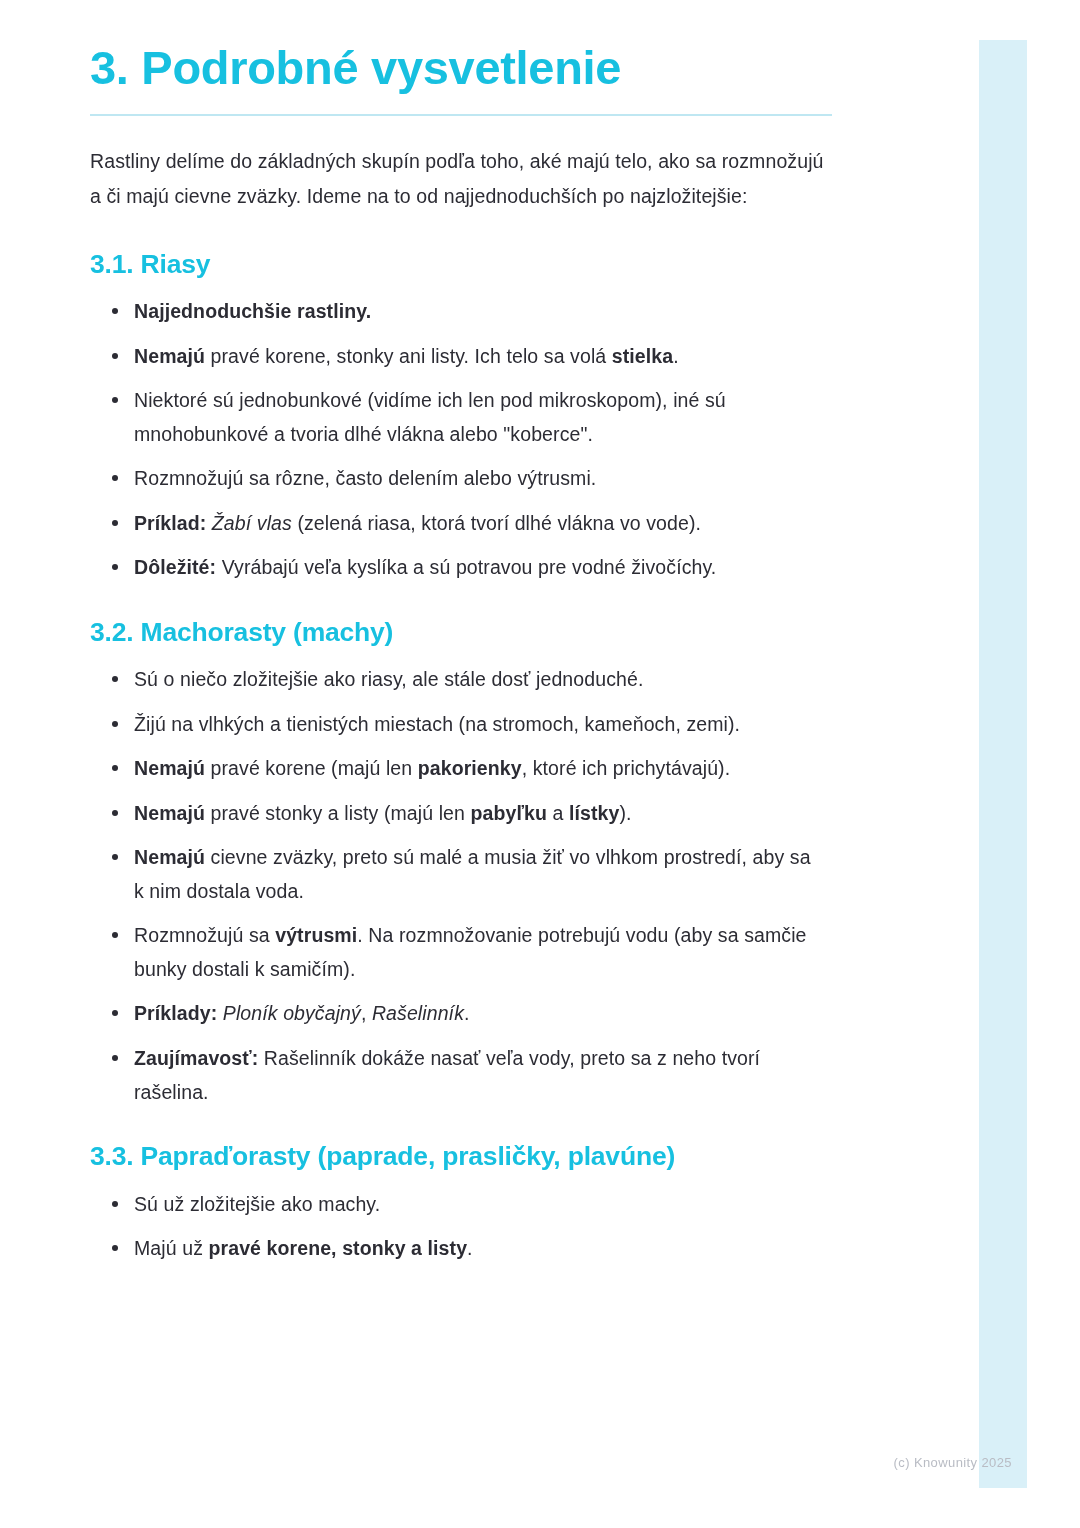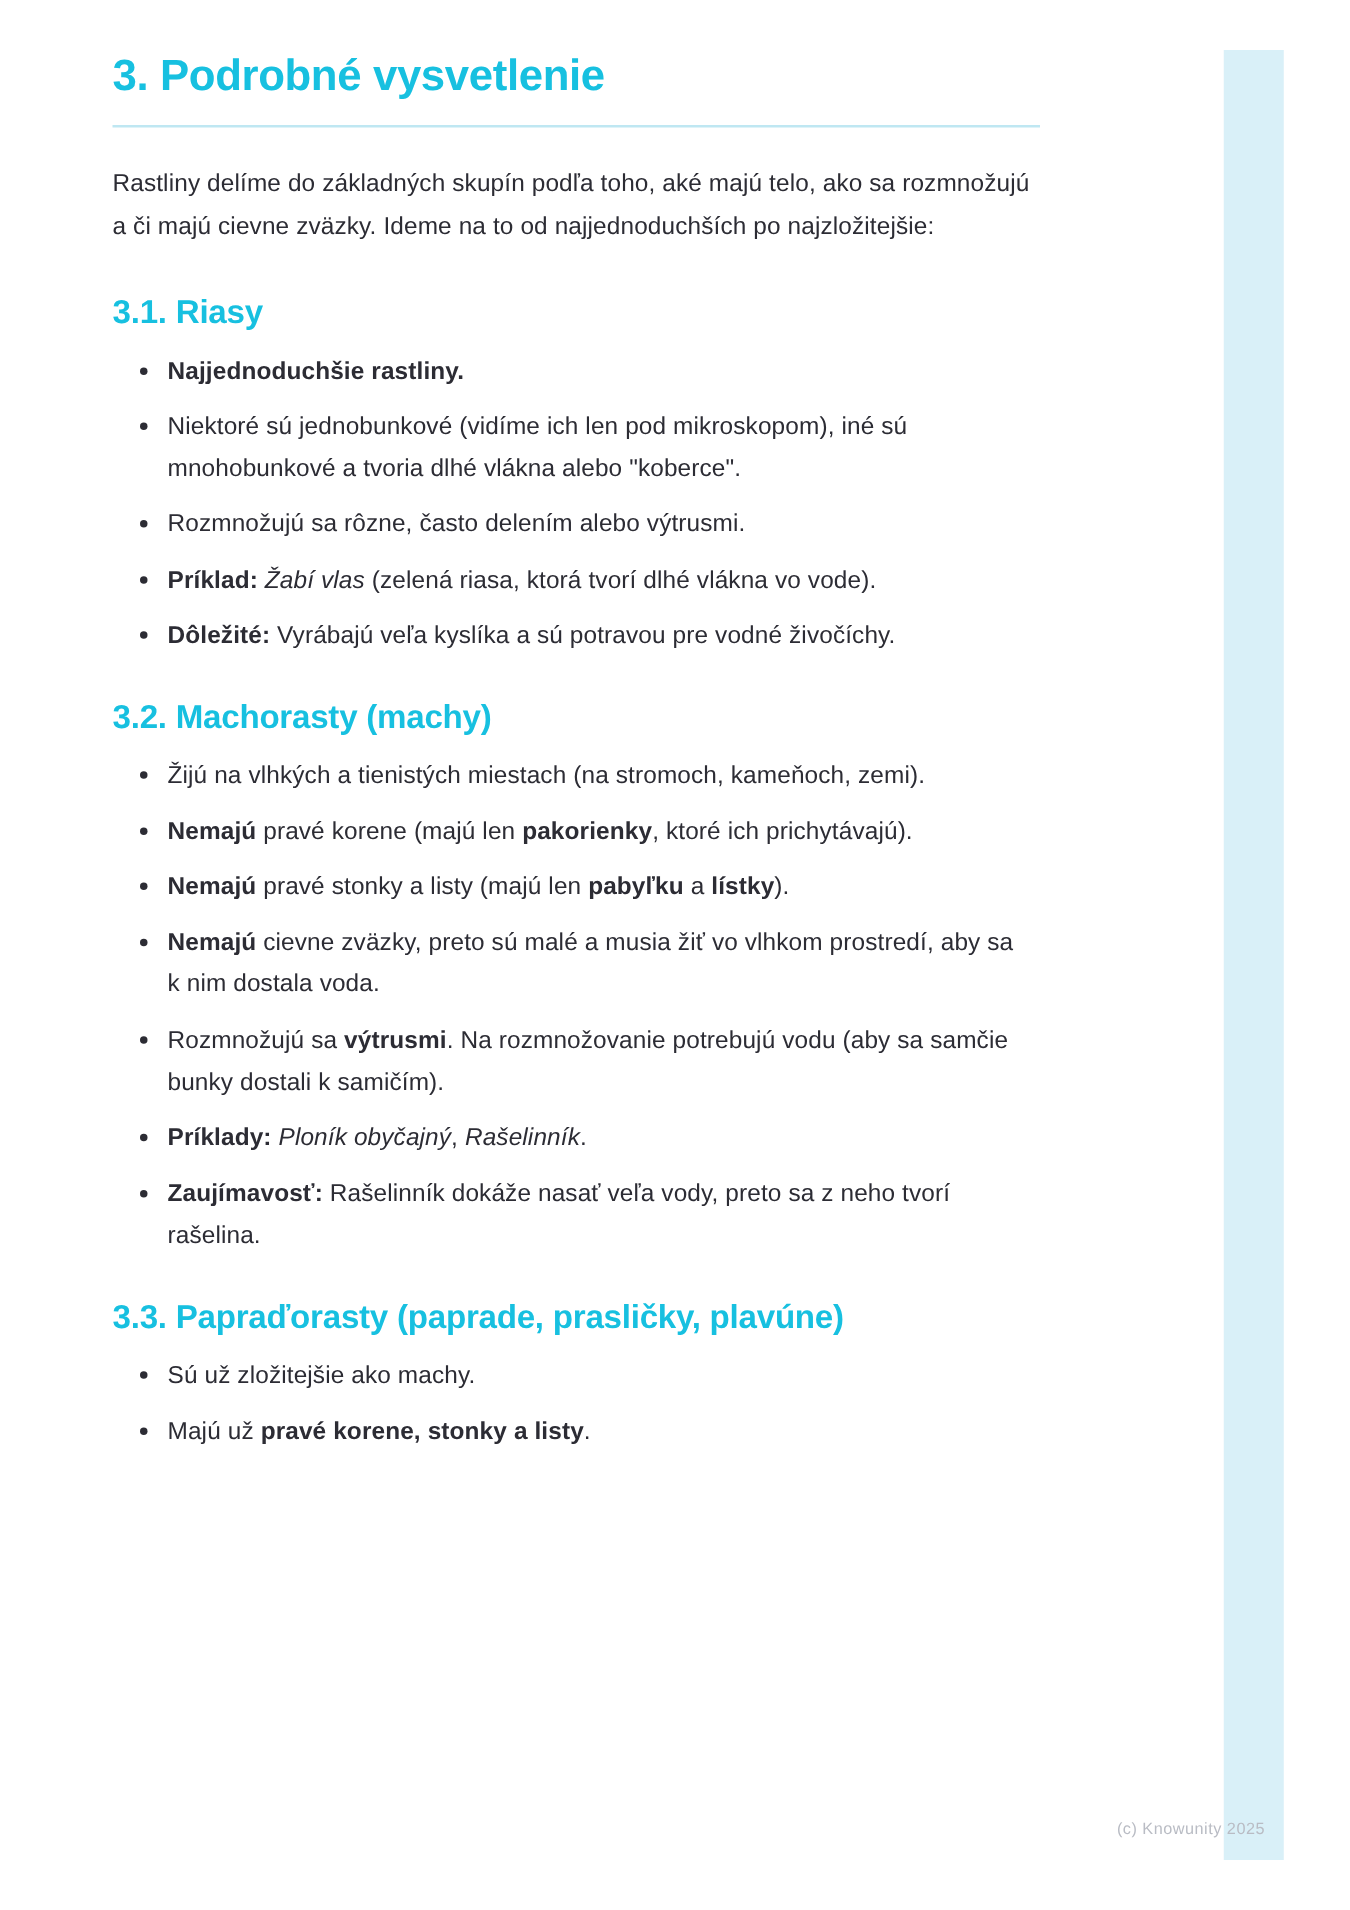--- a/index.html
+++ b/index.html
@@ -28,21 +28,21 @@
     height: 1448px;
     background: #d9f0f8;
   }
   .content {
     position: absolute;
     left: 90px;
     top: 40px;
     width: 742px;
   }
   h1.doc-title {
-    font-size: 35px;
+    font-size: 47px;
     line-height: 1.2;
     color: #17c0e0;
     margin: 0;
     padding: 0 0 18px 0;
     font-weight: bold;
     letter-spacing: -0.3px;
   }
   .title-rule {
     height: 2px;
     background: #bfe7f2;
@@ -110,29 +110,31 @@
   <div class="content">
     <h1 class="doc-title">3. Podrobné vysvetlenie</h1>
     <div class="title-rule"></div>
     <p class="intro">Rastliny delíme do základných skupín podľa toho, aké majú telo, ako sa rozmnožujú a či majú cievne zväzky. Ideme na to od najjednoduchších po najzložitejšie:</p>
 
     <div id="sections-root">
         <div class="section">
           <h2 class="section-title">3.1. Riasy</h2>
           <ul class="bullets">
             <li><b>Najjednoduchšie rastliny.</b></li>
+            <li><b>Nemajú</b><span> pravé korene, stonky ani listy. Ich telo sa volá </span><b>stielka</b><span>.</span></li>
             <li><span>Niektoré sú jednobunkové (vidíme ich len pod mikroskopom), iné sú mnohobunkové a tvoria dlhé vlákna alebo "koberce".</span></li>
             <li><span>Rozmnožujú sa rôzne, často delením alebo výtrusmi.</span></li>
             <li><b>Príklad:</b><span> </span><i>Žabí vlas</i><span> (zelená riasa, ktorá tvorí dlhé vlákna vo vode).</span></li>
             <li><b>Dôležité:</b><span> Vyrábajú veľa kyslíka a sú potravou pre vodné živočíchy.</span></li>
           </ul>
         </div>
         <div class="section">
           <h2 class="section-title">3.2. Machorasty (machy)</h2>
           <ul class="bullets">
+            <li><span>Sú o niečo zložitejšie ako riasy, ale stále dosť jednoduché.</span></li>
             <li><span>Žijú na vlhkých a tienistých miestach (na stromoch, kameňoch, zemi).</span></li>
             <li><b>Nemajú</b><span> pravé korene (majú len </span><b>pakorienky</b><span>, ktoré ich prichytávajú).</span></li>
             <li><b>Nemajú</b><span> pravé stonky a listy (majú len </span><b>pabyľku</b><span> a </span><b>lístky</b><span>).</span></li>
             <li><b>Nemajú</b><span> cievne zväzky, preto sú malé a musia žiť vo vlhkom prostredí, aby sa k nim dostala voda.</span></li>
             <li><span>Rozmnožujú sa </span><b>výtrusmi</b><span>. Na rozmnožovanie potrebujú vodu (aby sa samčie bunky dostali k samičím).</span></li>
             <li><b>Príklady:</b><span> </span><i>Ploník obyčajný</i><span>, </span><i>Rašelinník</i><span>.</span></li>
             <li><b>Zaujímavosť:</b><span> Rašelinník dokáže nasať veľa vody, preto sa z neho tvorí rašelina.</span></li>
           </ul>
         </div>
         <div class="section">

